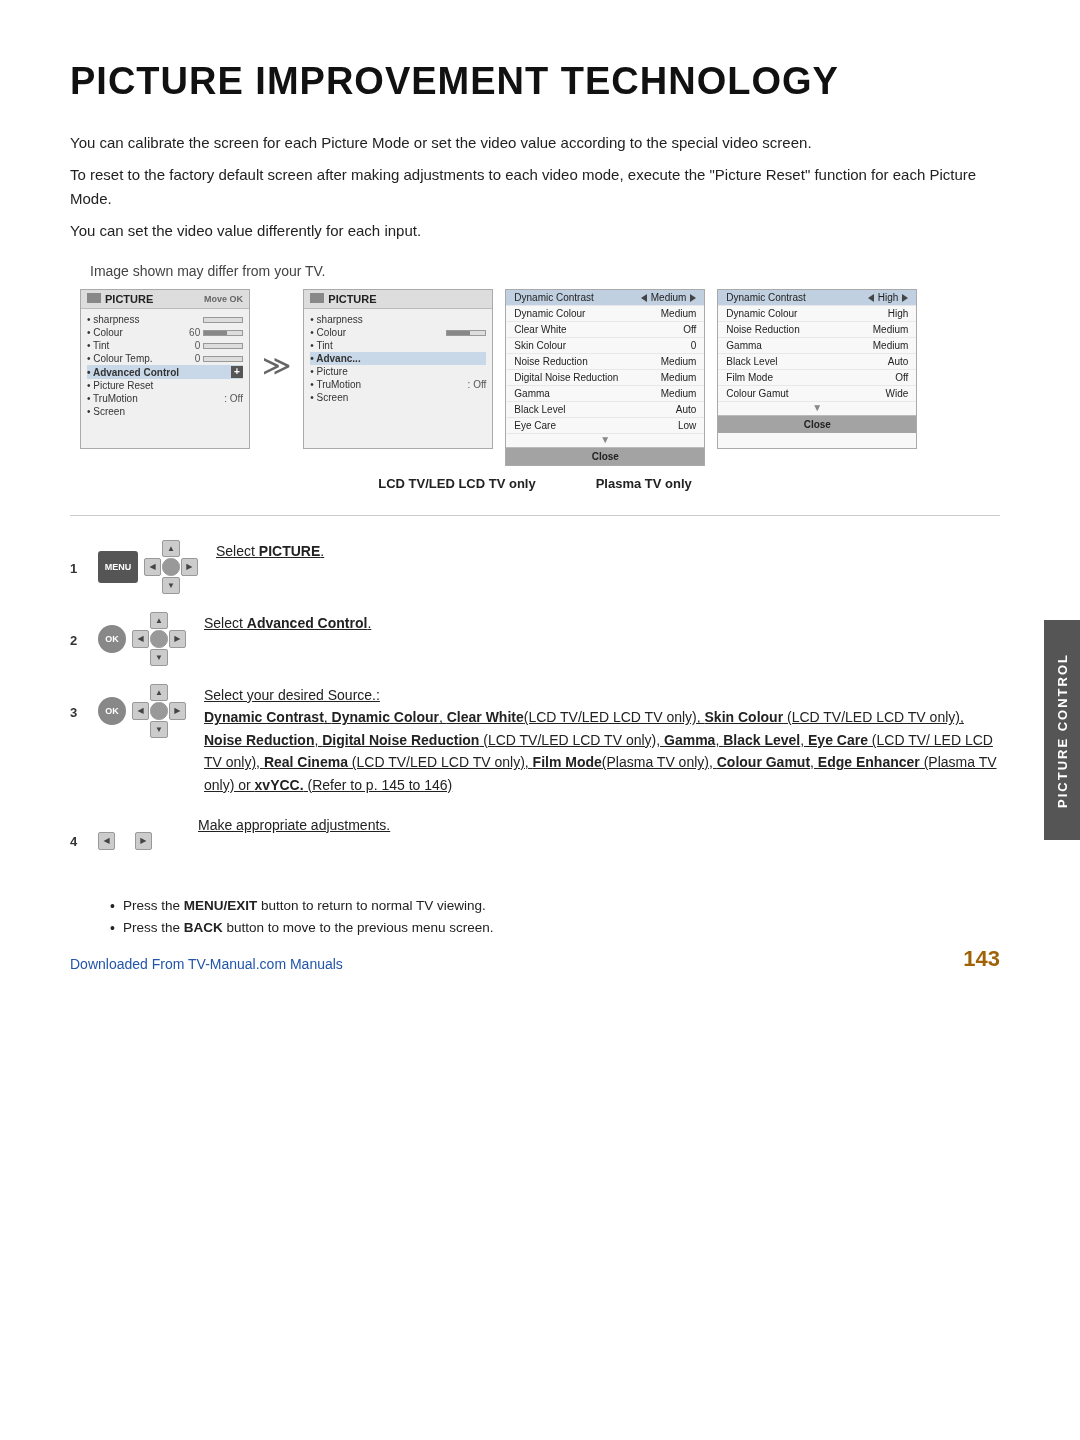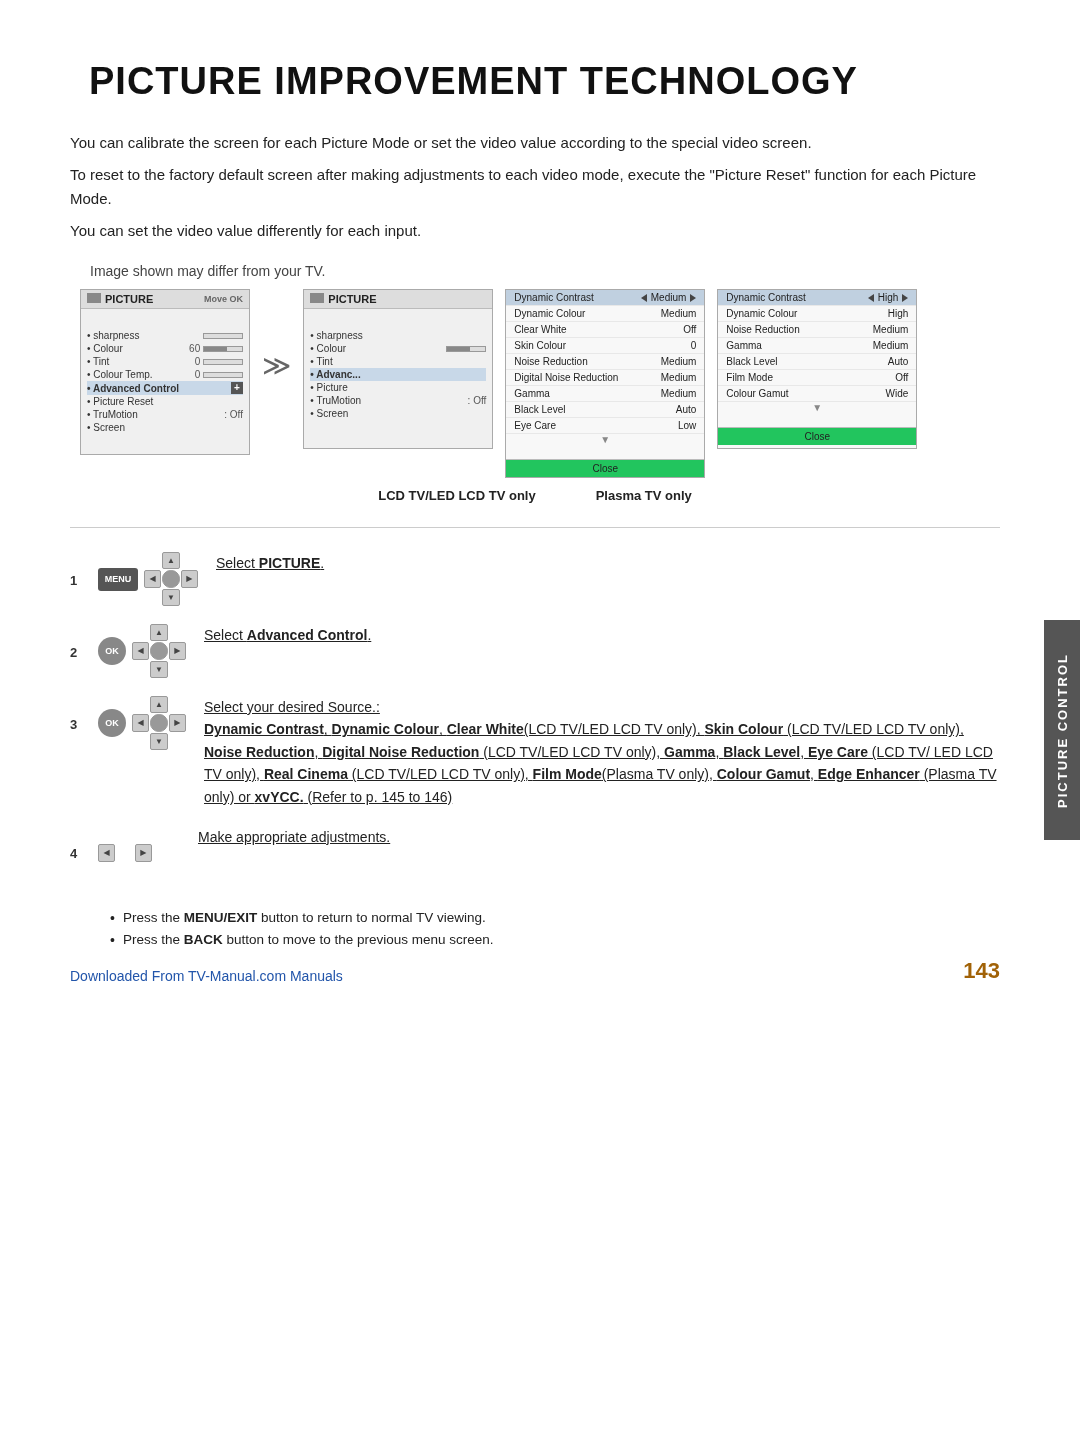--- a/index.html
+++ b/index.html
@@ -38,21 +38,20 @@
       transform: rotate(180deg);
     }
 
     
     .page-title {
       font-size: 38px;
       font-weight: 900;
       letter-spacing: 1px;
       margin-bottom: 28px;
       color: #111;
-      margin-left: 19px;
     }
 
     
     .intro-text {
       font-size: 15px;
       line-height: 1.6;
       margin-bottom: 8px;
       color: #222;
     }
 
@@ -100,21 +99,21 @@
       height: 10px;
       background: #888;
       display: inline-block;
       margin-right: 4px;
     }
     .menu-header-controls {
       font-size: 9px;
       color: #666;
     }
     .menu-body {
-      padding: 20px 6px;
+      padding: 4px 6px;
     }
     .menu-row {
       display: flex;
       justify-content: space-between;
       align-items: center;
       padding: 1px 0;
       font-size: 10px;
     }
     .menu-row-label {
       color: #333;
@@ -147,23 +146,24 @@
       background: #555;
       color: white;
       text-align: center;
       line-height: 12px;
       font-size: 10px;
     }
     .menu-close-row {
       text-align: center;
       padding: 3px;
       font-size: 10px;
-      background: #22c55e;
+      background: #a3a3a3;
       border-top: 1px solid #bbb;
-      margin-top: 14px;
+      margin-top: 2px;
+      font-weight: bold;
     }
 
     
     .arrow-double {
       font-size: 28px;
       color: #666;
       margin-top: 60px;
       align-self: flex-start;
     }
 
@@ -296,21 +296,21 @@
       color: #888;
     }
 
     .remote-group {
       display: flex;
       align-items: center;
       gap: 2px;
     }
     .menu-btn {
       width: 40px;
-      height: 23px;
+      height: 32px;
       background: #555;
       color: white;
       font-size: 9px;
       font-weight: bold;
       display: flex;
       align-items: center;
       justify-content: center;
       border-radius: 3px;
     }
     .ok-btn {

